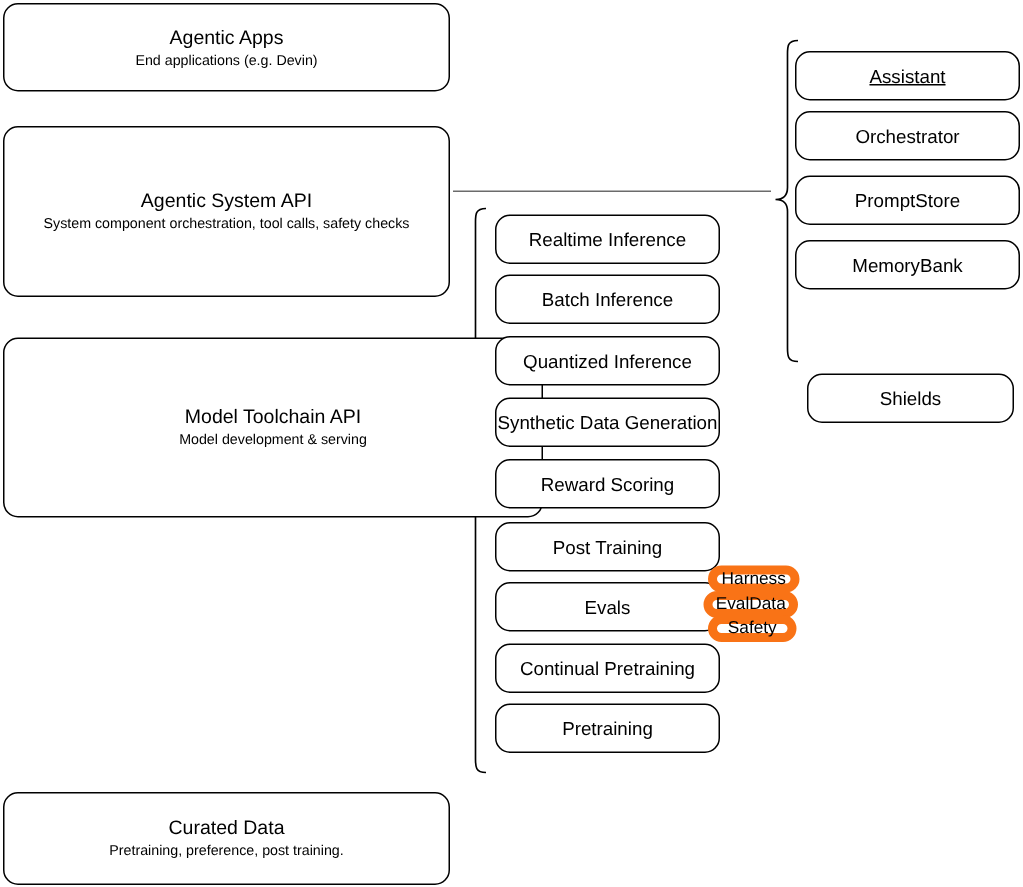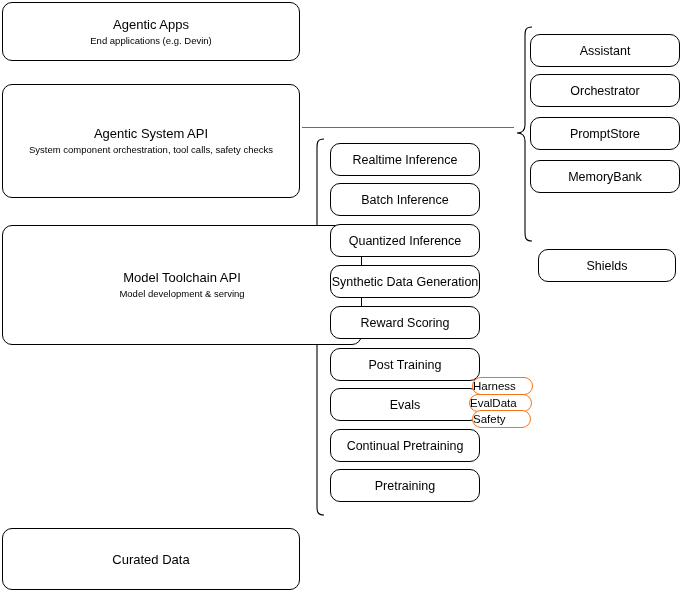--- a/index.html
+++ b/index.html
@@ -47,25 +47,26 @@
   }
   
   .pillbox .label {
     font-size: 12.5px;
     line-height: 16px;
   }
   
   .pill {
     position: absolute;
     box-sizing: border-box;
-    border: 1px solid #f97316;
+    border: 6px solid #f97316;
     border-radius: 999px;
     background: #ffffff;
     display: flex;
     align-items: center;
+    justify-content: center;
     font-size: 11.5px;
     line-height: 13px;
     z-index: 6;
   }
   
   .hline {
     position: absolute;
     height: 0;
     border-top: 1px solid #6b6b6b;
     z-index: 1;
@@ -98,20 +99,21 @@
 
   <div class="box layer" style="left:2px; top:225px; width:360px; height:120px;">
     <div class="title">Model Toolchain API</div>
     <div class="subtitle">Model development &amp; serving</div>
   </div>
 
 
 
   <div class="box layer" style="left:2px; top:528px; width:298px; height:62px;">
     <div class="title">Curated Data</div>
+    <div class="subtitle">Pretraining, preference, post training.</div>
   </div>
 
   <div class="hline" style="left:302px; top:127px; width:212px;"></div>
 
   <svg class="brace" style="left:300px; top:138px;" width="26" height="378" viewBox="0 0 26 378">
     <path d="M 24 1
              C 17 1, 17 5, 17 10
              L 17 172
              C 17 178, 15 180, 9 180
              C 15 180, 17 182, 17 188
@@ -160,21 +162,21 @@
   <div class="pill" style="left:472px; top:377px; width:61px; height:18px;">
     <span>Harness</span>
   </div>
   <div class="pill" style="left:469px; top:394px; width:63px; height:18px;">
     <span>EvalData</span>
   </div>
   <div class="pill" style="left:472px; top:410px; width:59px; height:18px;">
     <span>Safety</span>
   </div>
 
-  <div class="box pillbox" style="left:530px; top:34px; width:150px; height:33px;">
+  <div class="box pillbox" style="left:530px; top:34px; width:150px; height:33px;text-decoration:underline;">
     <div class="label">Assistant</div>
   </div>
   <div class="box pillbox" style="left:530px; top:74px; width:150px; height:33px;">
     <div class="label">Orchestrator</div>
   </div>
   <div class="box pillbox" style="left:530px; top:160px; width:150px; height:33px;">
     <div class="label">MemoryBank</div>
   </div>
   <div class="box pillbox" style="left:530px; top:117px; width:150px; height:33px;">
     <div class="label">PromptStore</div>

